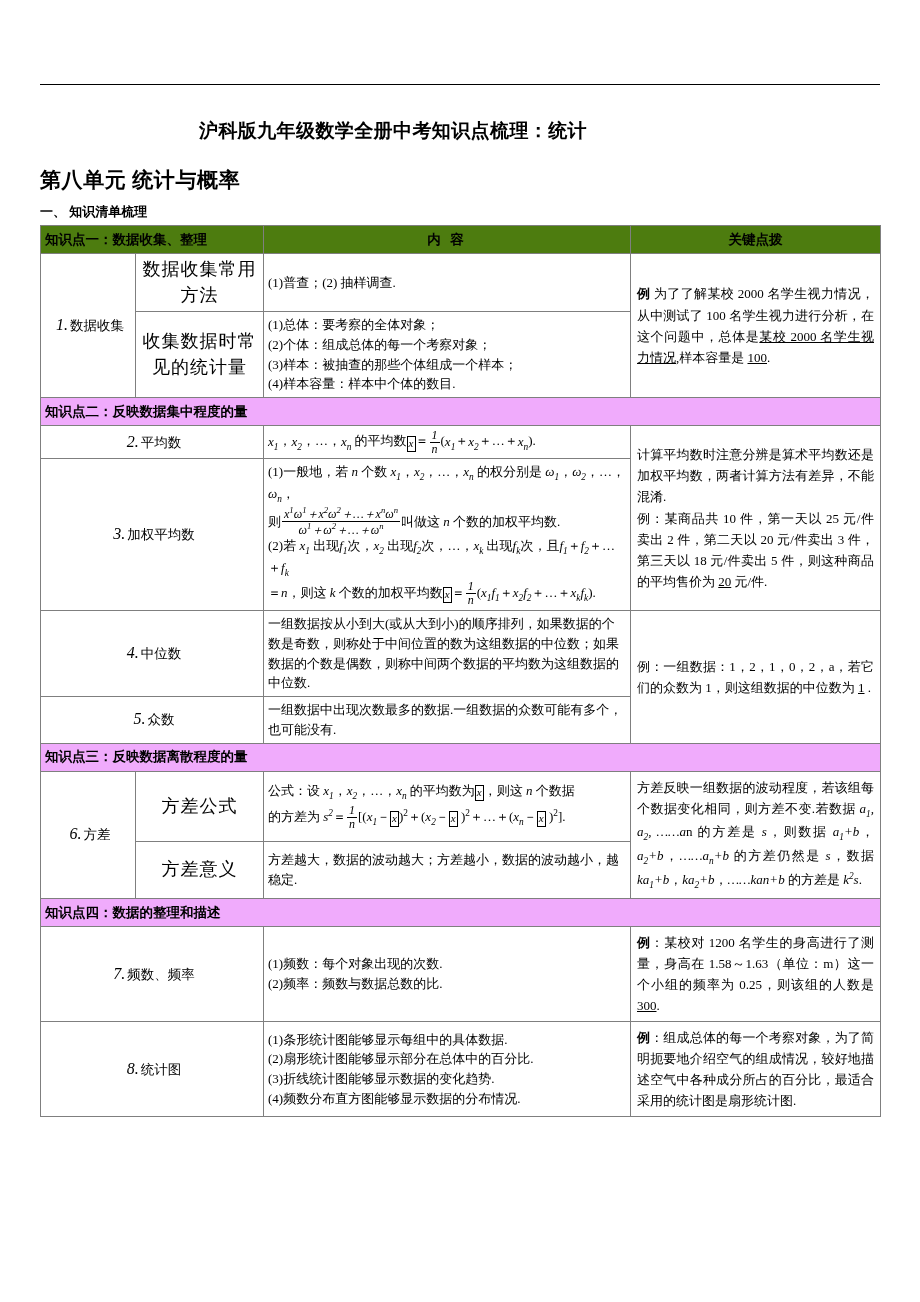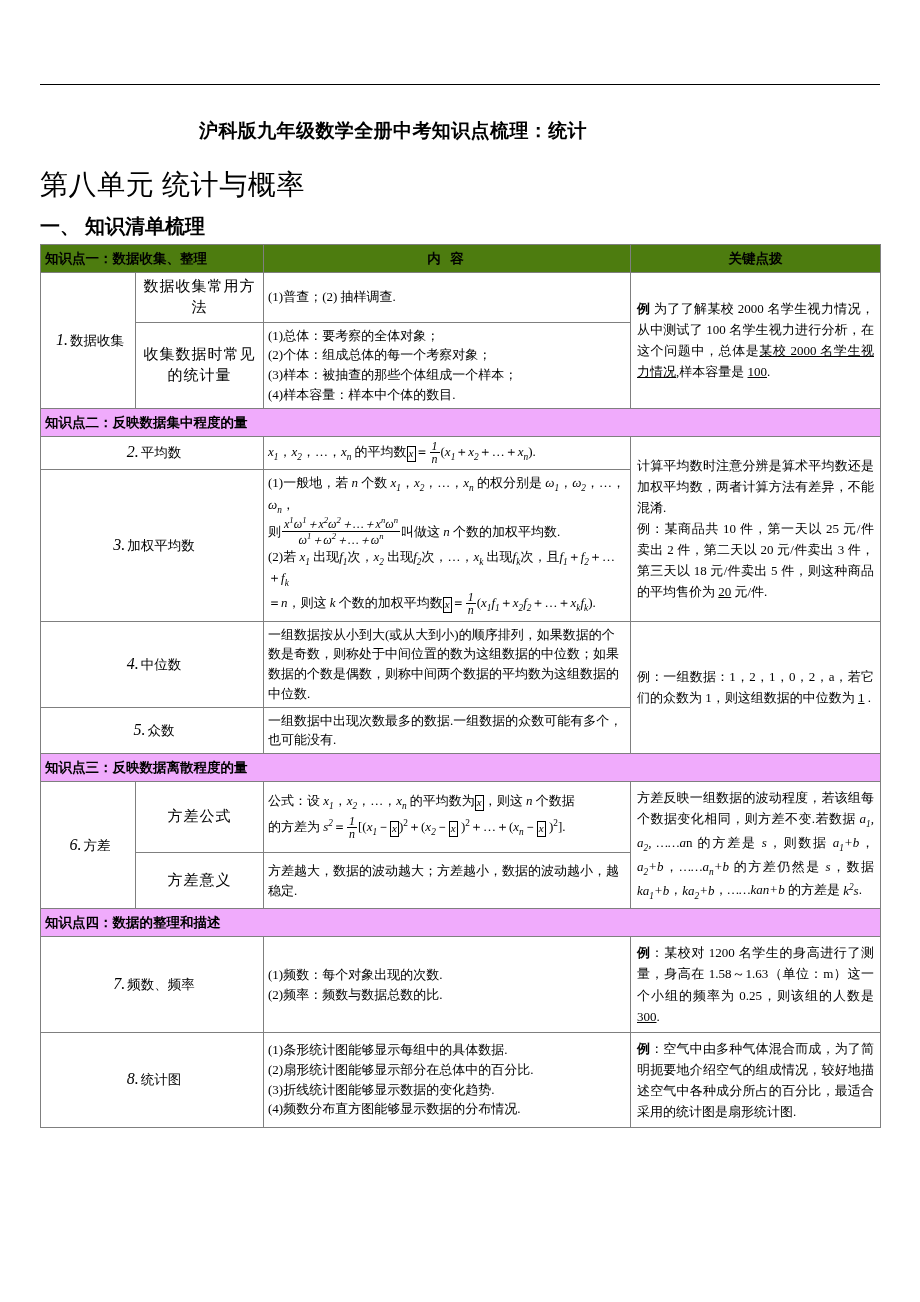--- a/index.html
+++ b/index.html
@@ -39,36 +39,36 @@
     padding-top: 118px;
     text-align: center;
     font-size: 19px;
     font-weight: bold;
     letter-spacing: 0.4px;
   }
   .unit-title {
     margin: 0;
     padding-top: 22px;
     text-align: left;
-    font-size: 28px;
-    font-weight: normal;
+    font-size: 21px;
+    font-weight: bold;
     letter-spacing: 0.6px;
   }
   .lecture-title {
     margin: 0;
     padding-top: 10px;
     text-align: center;
     font-size: 16px;
     font-weight: bold;
   }
   .section-label {
     margin: 0;
     padding-top: 9px;
     padding-bottom: 4px;
-    font-size: 20px;
+    font-size: 13px;
     font-weight: bold;
   }
 
   
   table.kb {
     width: 840px;
     border-collapse: collapse;
     table-layout: fixed;
     font-size: 13px;
     line-height: 1.42;
@@ -113,21 +113,21 @@
     font-size: 13.5px;
   }
   .topic .num {
     font-style: italic;
     font-family: "Liberation Serif", serif;
     font-size: 16px;
     padding-right: 2px;
   }
   .subhead {
     text-align: center;
-    font-size: 15px;
+    font-size: 18px;
     letter-spacing: 1px;
   }
   .body-cell {
     text-align: left;
     line-height: 1.52;
   }
   .note-cell {
     text-align: justify;
     text-justify: inter-ideograph;
     line-height: 1.62;
@@ -307,20 +307,20 @@
         <td class="topic" colspan="2">
           <span class="num">8.</span><span>统计图</span>
         </td>
         <td class="body-cell">
           <span class="line">(1)条形统计图能够显示每组中的具体数据.</span>
           <span class="line">(2)扇形统计图能够显示部分在总体中的百分比.</span>
           <span class="line">(3)折线统计图能够显示数据的变化趋势.</span>
           <span class="line">(4)频数分布直方图能够显示数据的分布情况.</span>
         </td>
         <td class="note-cell">
-          <span class="bld">例</span><span>：空气中由多种气体混合而成，为了简明扼要地介绍空气的组成情况，较好地描述空气中各种成分所占的百分比，最适合采用的统计图是扇形统计图.</span>
+          <span class="bld">例</span><span>：组成总体的每一个考察对象，为了简明扼要地介绍空气的组成情况，较好地描述空气中各种成分所占的百分比，最适合采用的统计图是扇形统计图.</span>
         </td>
       </tr>
 
     </tbody>
   </table>
 
 </div>
 
 </body></html>

